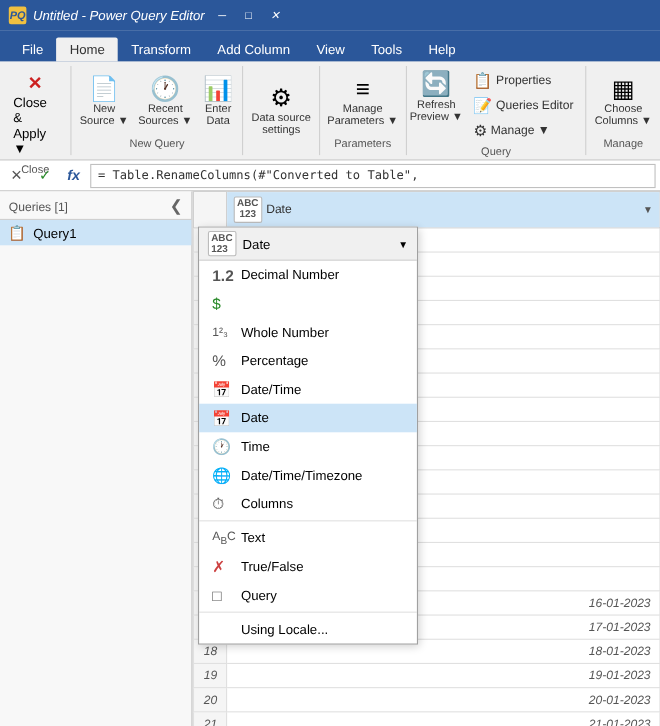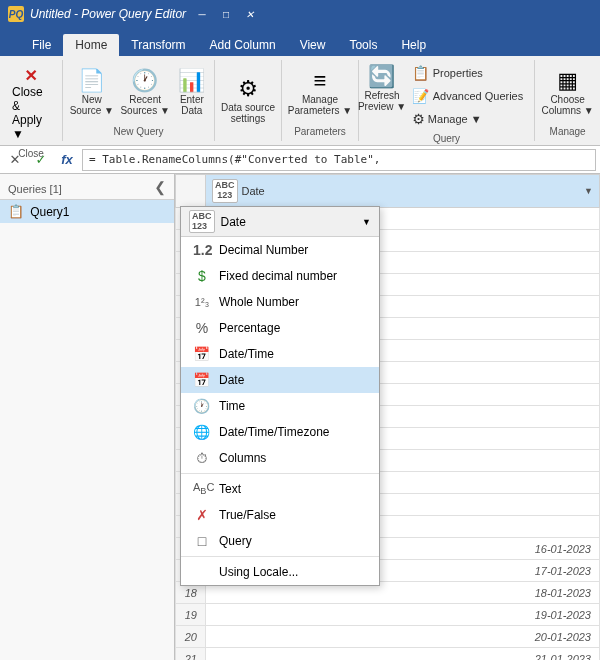--- a/index.html
+++ b/index.html
@@ -19,21 +19,21 @@
     }
     .title-bar-icon { width: 16px; height: 16px; background: #f0c040; border-radius: 2px; display: flex; align-items: center; justify-content: center; font-size: 10px; color: #2b579a; font-weight: bold; }
     .title-bar-controls { display: flex; gap: 4px; }
     .title-bar-btn { width: 20px; height: 16px; display: flex; align-items: center; justify-content: center; font-size: 10px; color: white; cursor: pointer; }
 
     
     .ribbon-tabs {
       background: #2b579a;
       display: flex;
       align-items: flex-end;
-      padding: 0 20px;
+      padding: 0 8px;
       height: 28px;
     }
     .ribbon-tab {
       padding: 4px 12px;
       font-size: 12px;
       cursor: pointer;
       border-radius: 2px 2px 0 0;
       color: white;
     }
     .ribbon-tab.active {
@@ -261,21 +261,21 @@
     .dropdown-item {
       display: flex;
       align-items: center;
       gap: 8px;
       padding: 4px 12px;
       cursor: pointer;
       height: 26px;
       font-size: 12px;
     }
     .dropdown-item.selected { background: #cce4f7; }
-    .dropdown-item .d-icon { font-size: 14px; width: 18px; text-align: center; color: #555; }
+    .dropdown-item .d-icon { font-size: 14px; width: 18px; color: #555; }
     .dropdown-separator { height: 1px; background: #e0e0e0; margin: 2px 0; }
 
     .red-x { color: #cc2020; font-size: 16px; font-weight: bold; }
 
     .vertical-small-btns {
       display: flex;
       flex-direction: column;
       gap: 1px;
     }
   </style>
@@ -360,21 +360,21 @@
         <div class="btn-icon">🔄</div>
         <div class="btn-label">Refresh<br>Preview ▼</div>
       </div>
       <div class="vertical-small-btns">
         <div class="ribbon-btn-small">
           <span class="s-icon">📋</span>
           <span>Properties</span>
         </div>
         <div class="ribbon-btn-small">
           <span class="s-icon">📝</span>
-          <span>Advanced Queries</span>
+          <span>Queries Editor</span>
         </div>
         <div class="ribbon-btn-small">
           <span class="s-icon">⚙</span>
           <span>Manage ▼</span>
         </div>
       </div>
     </div>
     <div class="ribbon-group-label">Query</div>
   </div>
 
@@ -520,21 +520,20 @@
         <span>Date</span>
         <span style="margin-left:auto; font-size:9px;">▼</span>
       </div>
 
       <div class="dropdown-item">
         <span class="d-icon" style="font-weight:bold;">1.2</span>
         <span>Decimal Number</span>
       </div>
       <div class="dropdown-item">
         <span class="d-icon" style="color:#2a8a2a;">$</span>
-        <span>Fixed decimal number</span>
       </div>
       <div class="dropdown-item">
         <span class="d-icon" style="font-size:11px;">1²₃</span>
         <span>Whole Number</span>
       </div>
       <div class="dropdown-item">
         <span class="d-icon">%</span>
         <span>Percentage</span>
       </div>
       <div class="dropdown-item">

